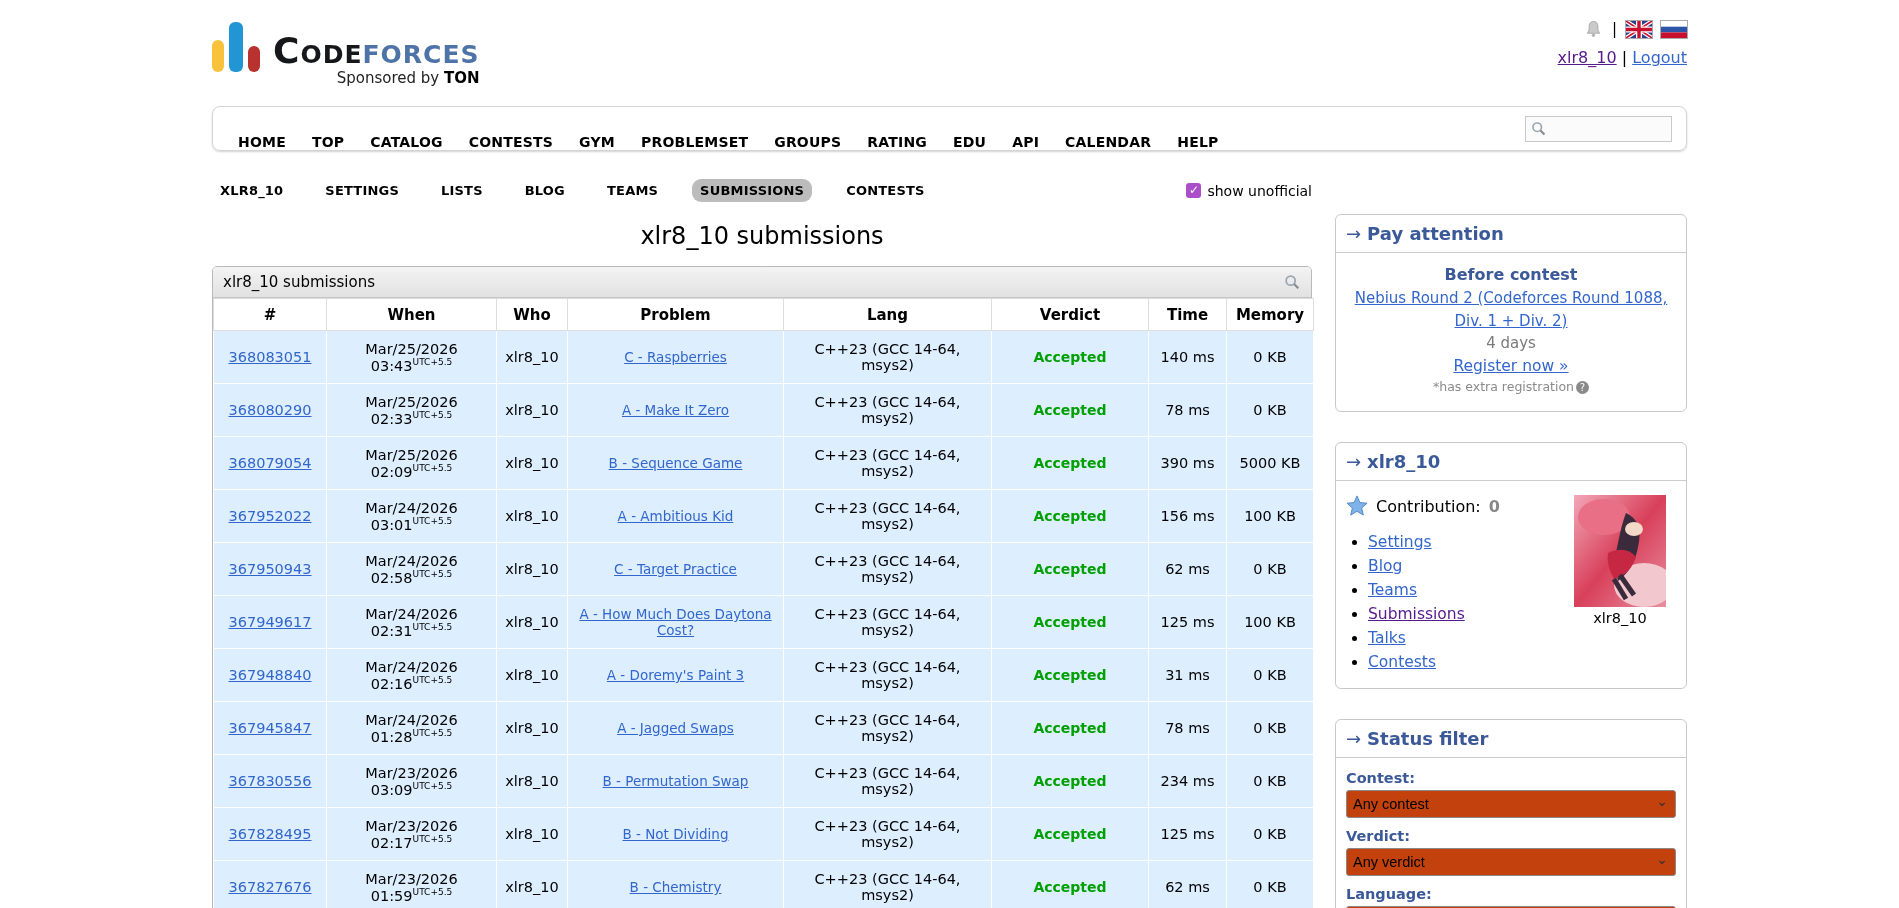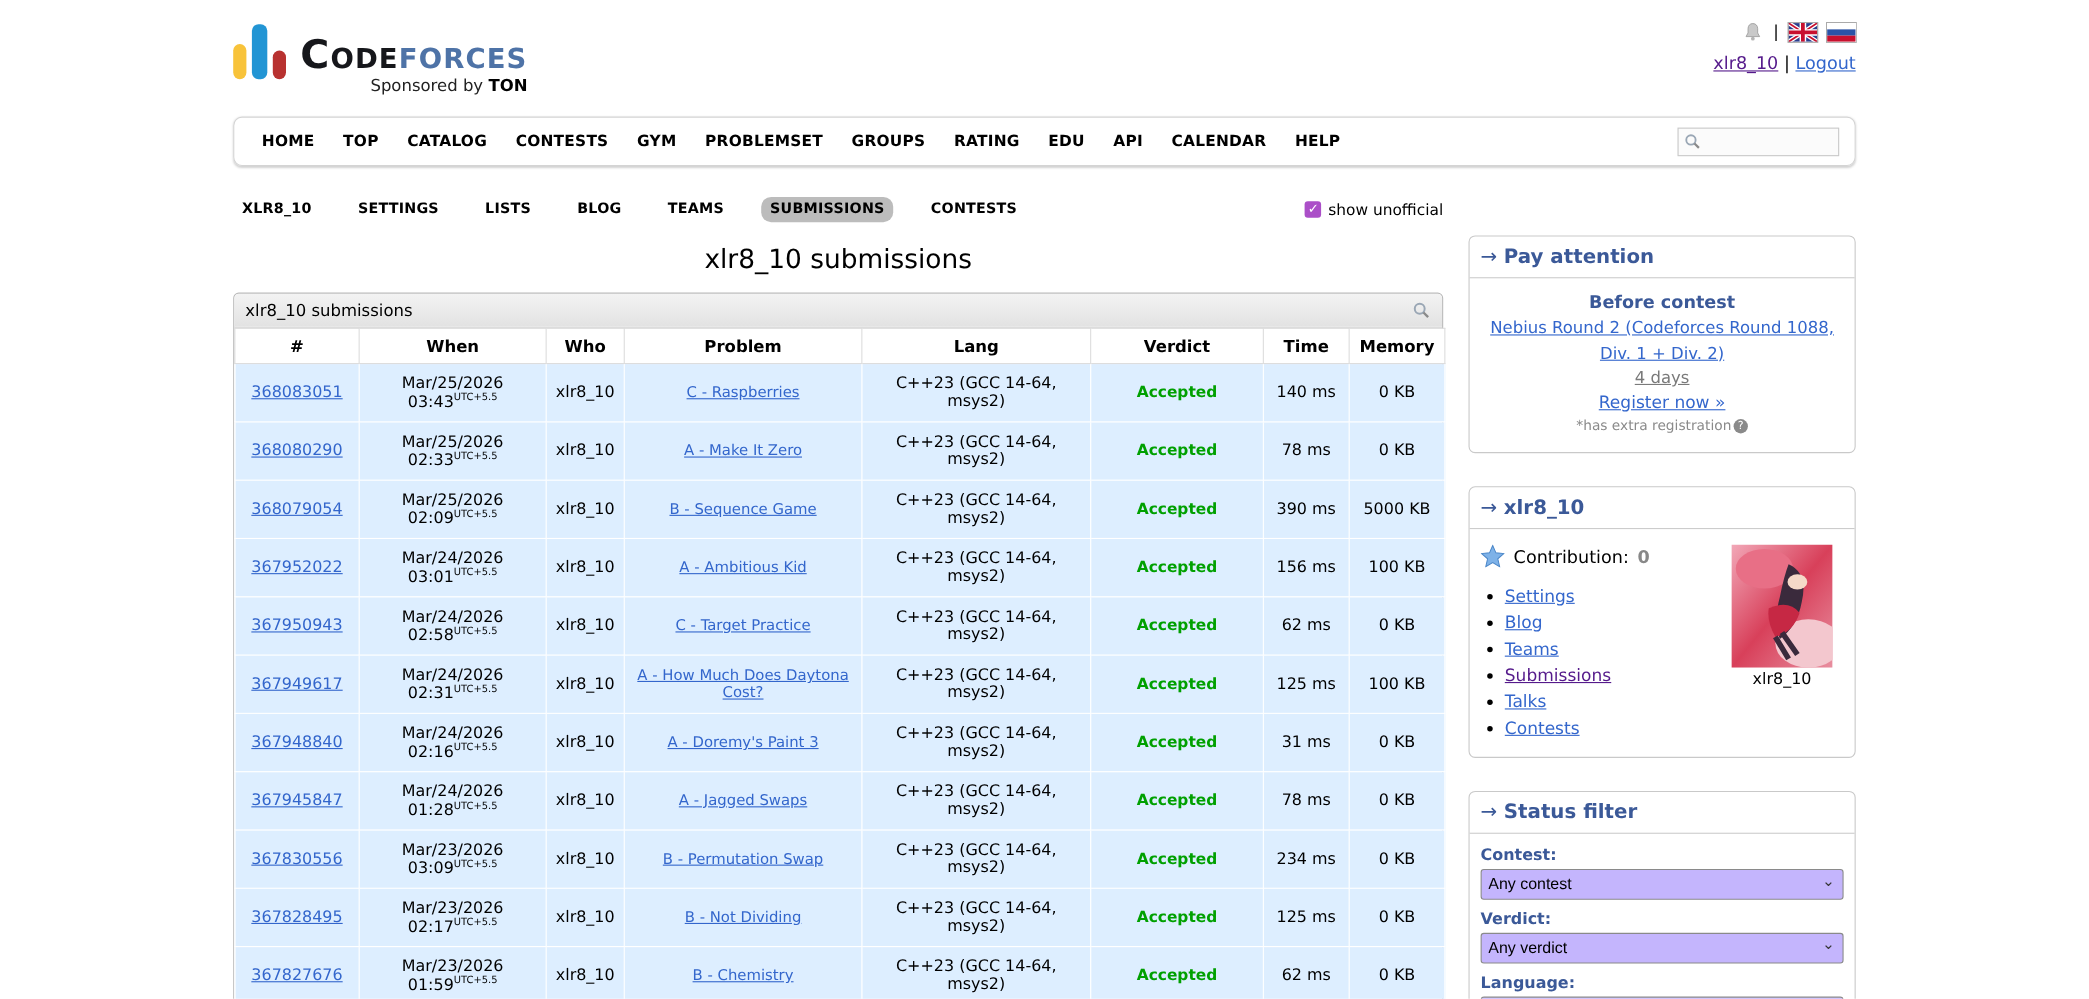--- a/index.html
+++ b/index.html
@@ -26,21 +26,21 @@
   .tr-row1 { display:flex; align-items:center; justify-content:flex-end; gap:9px; height:22px; }
   .pipe { color:#000; font-size:15px; }
   .flag { width:26px; height:17px; display:inline-block; position:relative; box-shadow:0 0 0 1px #aaa; cursor:pointer; }
   .tr-row2 { margin-top:8px; font-size:16px; }
   a, .link { text-decoration:underline; cursor:pointer; }
   .lnk-blue { color:#3366cc; }
   .lnk-visited { color:#551a8b; }
 
   
   .navbar { margin-top:6px; border:1px solid #d4d4d4; border-radius:8px;
-    box-shadow:0 1px 2px rgba(0,0,0,.18); height:45px; display:flex; align-items:center;
+    box-shadow:0 1px 2px rgba(0,0,0,.18); height:45px; display:flex; align-items:flex-end;
     padding:0 12px; position:relative; }
   .nav-items { list-style:none; display:flex; }
   .nav-items li { font-size:14px; font-weight:bold; padding:0 13px; cursor:pointer; letter-spacing:.2px; }
   .nav-search { position:absolute; right:14px; top:9px; width:147px; height:26px; }
   .nav-search input { width:100%; height:100%; border:1px solid #c9c9c9; background:#fbfbfb;
     padding:0 4px 0 26px; font-size:13px; outline:none; }
   .mag { position:absolute; left:5px; top:4px; width:17px; height:17px; }
 
   
   .subnav-row { margin-top:28px; display:flex; align-items:center; }
@@ -82,41 +82,41 @@
   
   .sidebox { border:1px solid #c9c9c9; border-radius:6px; margin-bottom:30px; background:#fff; }
   .sidebox .box-head { padding:8px 10px; border-bottom:1px solid #ccc; font-size:18px;
     font-weight:bold; color:#3b5998; }
   .box-head .arrow { font-weight:normal; margin-right:6px; }
   .box-body { padding:10px 10px 14px 10px; font-size:15px; }
 
   .pa-body { text-align:center; line-height:1.5; }
   .pa-before { font-weight:bold; color:#3b5998; font-size:16px; }
   .pa-contest { color:#3366cc; display:inline-block;text-align:center; }
-  .pa-days { color:#7a7a7a;text-decoration:underline; }
+  .pa-days { color:#7a7a7a; }
   .pa-register { color:#3366cc; font-size:15.5px; }
   .pa-note { color:#8a8a8a; font-size:12.5px; display:flex; justify-content:center; align-items:center; gap:2px; }
   .qmark { width:13px; height:13px; border-radius:50%; background:#8a8a8a; color:#fff;
     font-size:10px; line-height:13px; text-align:center; display:inline-block; cursor:pointer; }
 
   .ub-body { display:flex; }
   .ub-left { flex:1; }
   .ub-contrib { display:flex; align-items:flex-end; gap:8px; font-size:16px; margin:4px 0 14px 0; }
   .ub-contrib .val { font-weight:bold; color:#888; }
   .ub-links { list-style:disc; margin-left:22px; line-height:1.55; font-size:15.5px; }
   .ub-links li a { display:inline-block; }
   .ub-right { width:96px; text-align:center; margin-right:8px; }
   .avatar { width:92px; height:112px; display:block; margin:4px auto 2px auto; }
   .avatar-cap { font-size:14.5px; margin-top:3px; }
 
   .sf-body label { display:block; color:#3b5998; font-weight:bold; font-size:14.5px; margin:10px 0 4px 0; }
   .sf-body .first { margin-top:2px; }
   .sel-wrap { position:relative; }
   .sel-wrap select { width:100%; height:28px; border:1px solid #8a8a8a; border-radius:3px;
-    background:#c4b5fd; font-size:14.5px; padding:0 22px 0 6px; appearance:none; -webkit-appearance:none; outline:none; cursor:pointer; }
+    background:#c2410c; font-size:14.5px; padding:0 22px 0 6px; appearance:none; -webkit-appearance:none; outline:none; cursor:pointer; }
   .sel-wrap .chev { position:absolute; right:8px; top:3px; font-size:14px; color:#333; pointer-events:none; }
 </style>
 </head>
 <body>
 
 <div class="wrap">
 
   <div class="header">
     <div class="logo">
       <div class="bars">

